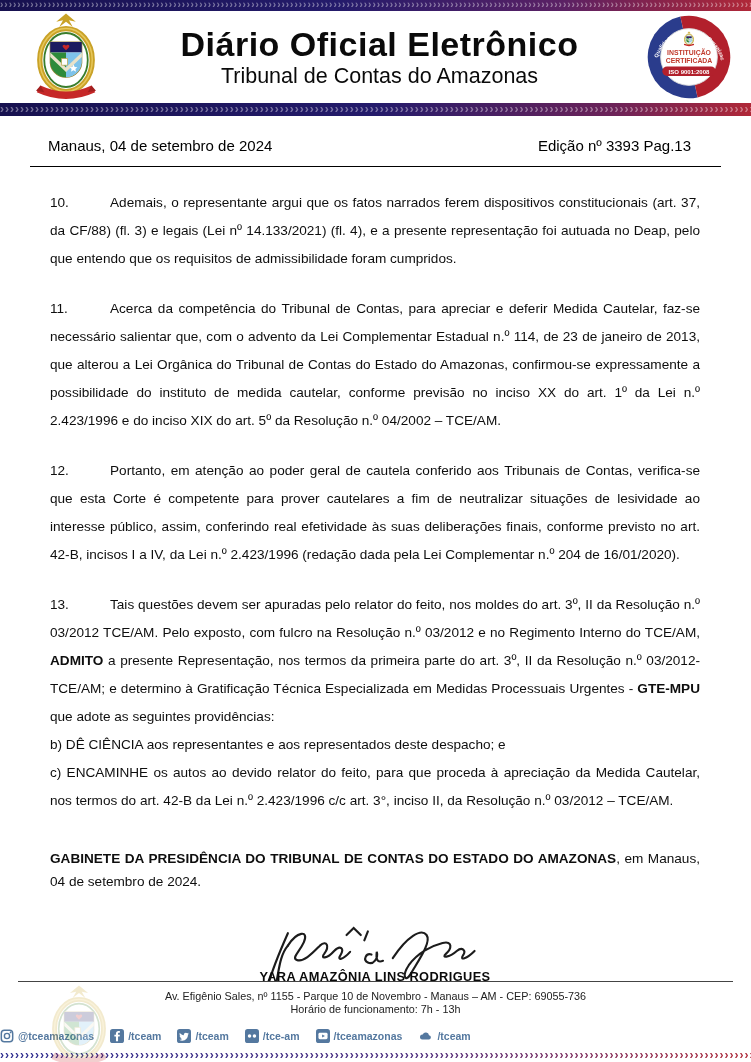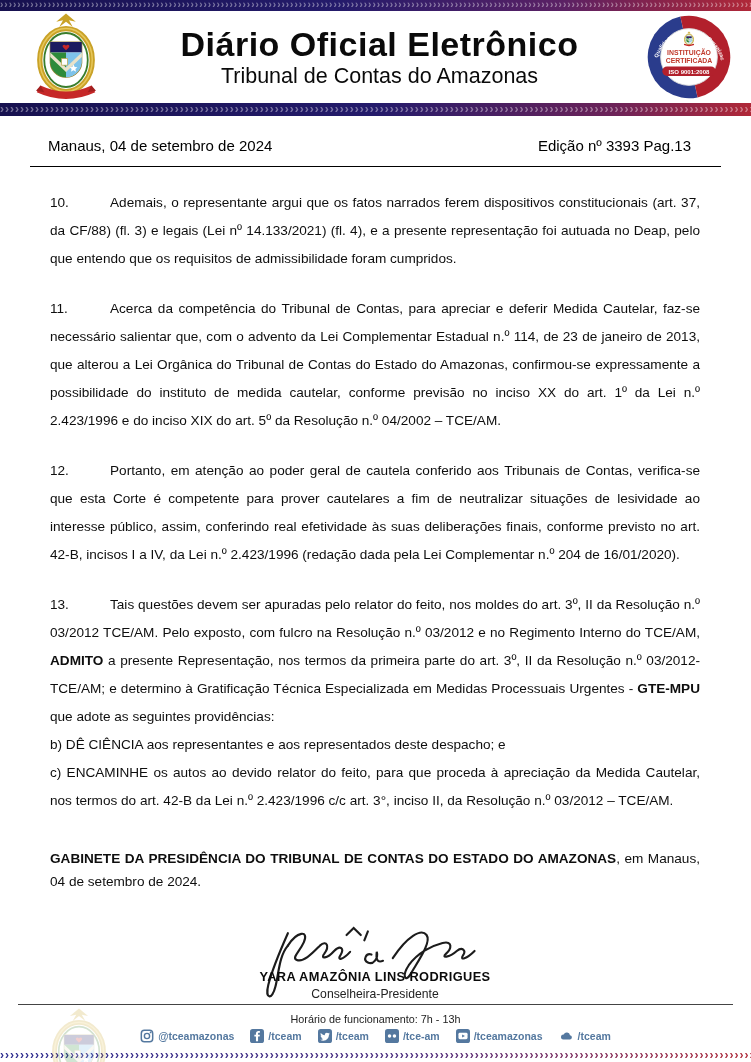--- a/index.html
+++ b/index.html
@@ -47,21 +47,21 @@
   .sig-name { font-size:12.8px; font-weight:bold; letter-spacing:.4px; color:#0a0a0a; }
   .sig-role { font-size:12.2px; color:#222; margin-top:3px; }
 
   
   .footer { position:absolute; left:0; right:0; bottom:0; background:#fff; }
   .footer-rule { border-top:1.6px solid #444; margin:0 18px; }
   .footer-content { position:relative; text-align:center; padding-top:7px; }
   .f-title { font-size:13.5px; font-weight:bold; color:#1a1a1a; }
   .f-org { font-size:10.8px; font-weight:bold; color:#222; margin-top:6px; }
   .f-line { font-size:10.8px; color:#222; margin-top:1px; }
-  .social-row { margin-top:4px; display:flex; justify-content:center; gap:16px; align-items:center; padding-bottom:6px; }
+  .social-row { margin-top:14px; display:flex; justify-content:flex-start; gap:16px; align-items:center; padding-bottom:6px; }
   .social-item { display:flex; align-items:center; gap:4px; }
   .social-label { font-size:10.5px; font-weight:bold; color:#54789f; }
   .watermark { position:absolute; left:42px; top:2px; opacity:.22; }
 </style>
 </head>
 <body>
 
 <svg width="0" height="0" style="position:absolute">
   <defs>
     <g id="coat">
@@ -172,20 +172,21 @@
     </div>
 
   </div>
 
   <div class="footer">
     <div class="footer-rule"></div>
     <div class="footer-content">
       <svg class="watermark" viewBox="0 0 100 120" width="74" height="84">
           <use href="#coat"></use>
         </svg>
+      <div class="f-line">Av. Efigênio Sales, nº 1155 - Parque 10 de Novembro - Manaus – AM - CEP: 69055-736</div>
       <div class="f-line">Horário de funcionamento: 7h - 13h</div>
       <div class="social-row">
         <span class="social-item">
           <svg width="14" height="14" viewBox="0 0 16 16">
             <rect x="1.5" y="1.5" width="13" height="13" rx="3.5" fill="none" stroke="#54789f" stroke-width="1.7"></rect>
             <circle cx="8" cy="8" r="3" fill="none" stroke="#54789f" stroke-width="1.6"></circle>
             <circle cx="12.1" cy="3.9" r="1" fill="#54789f"></circle>
           </svg>
           <span class="social-label">@tceamazonas</span>
         </span>

